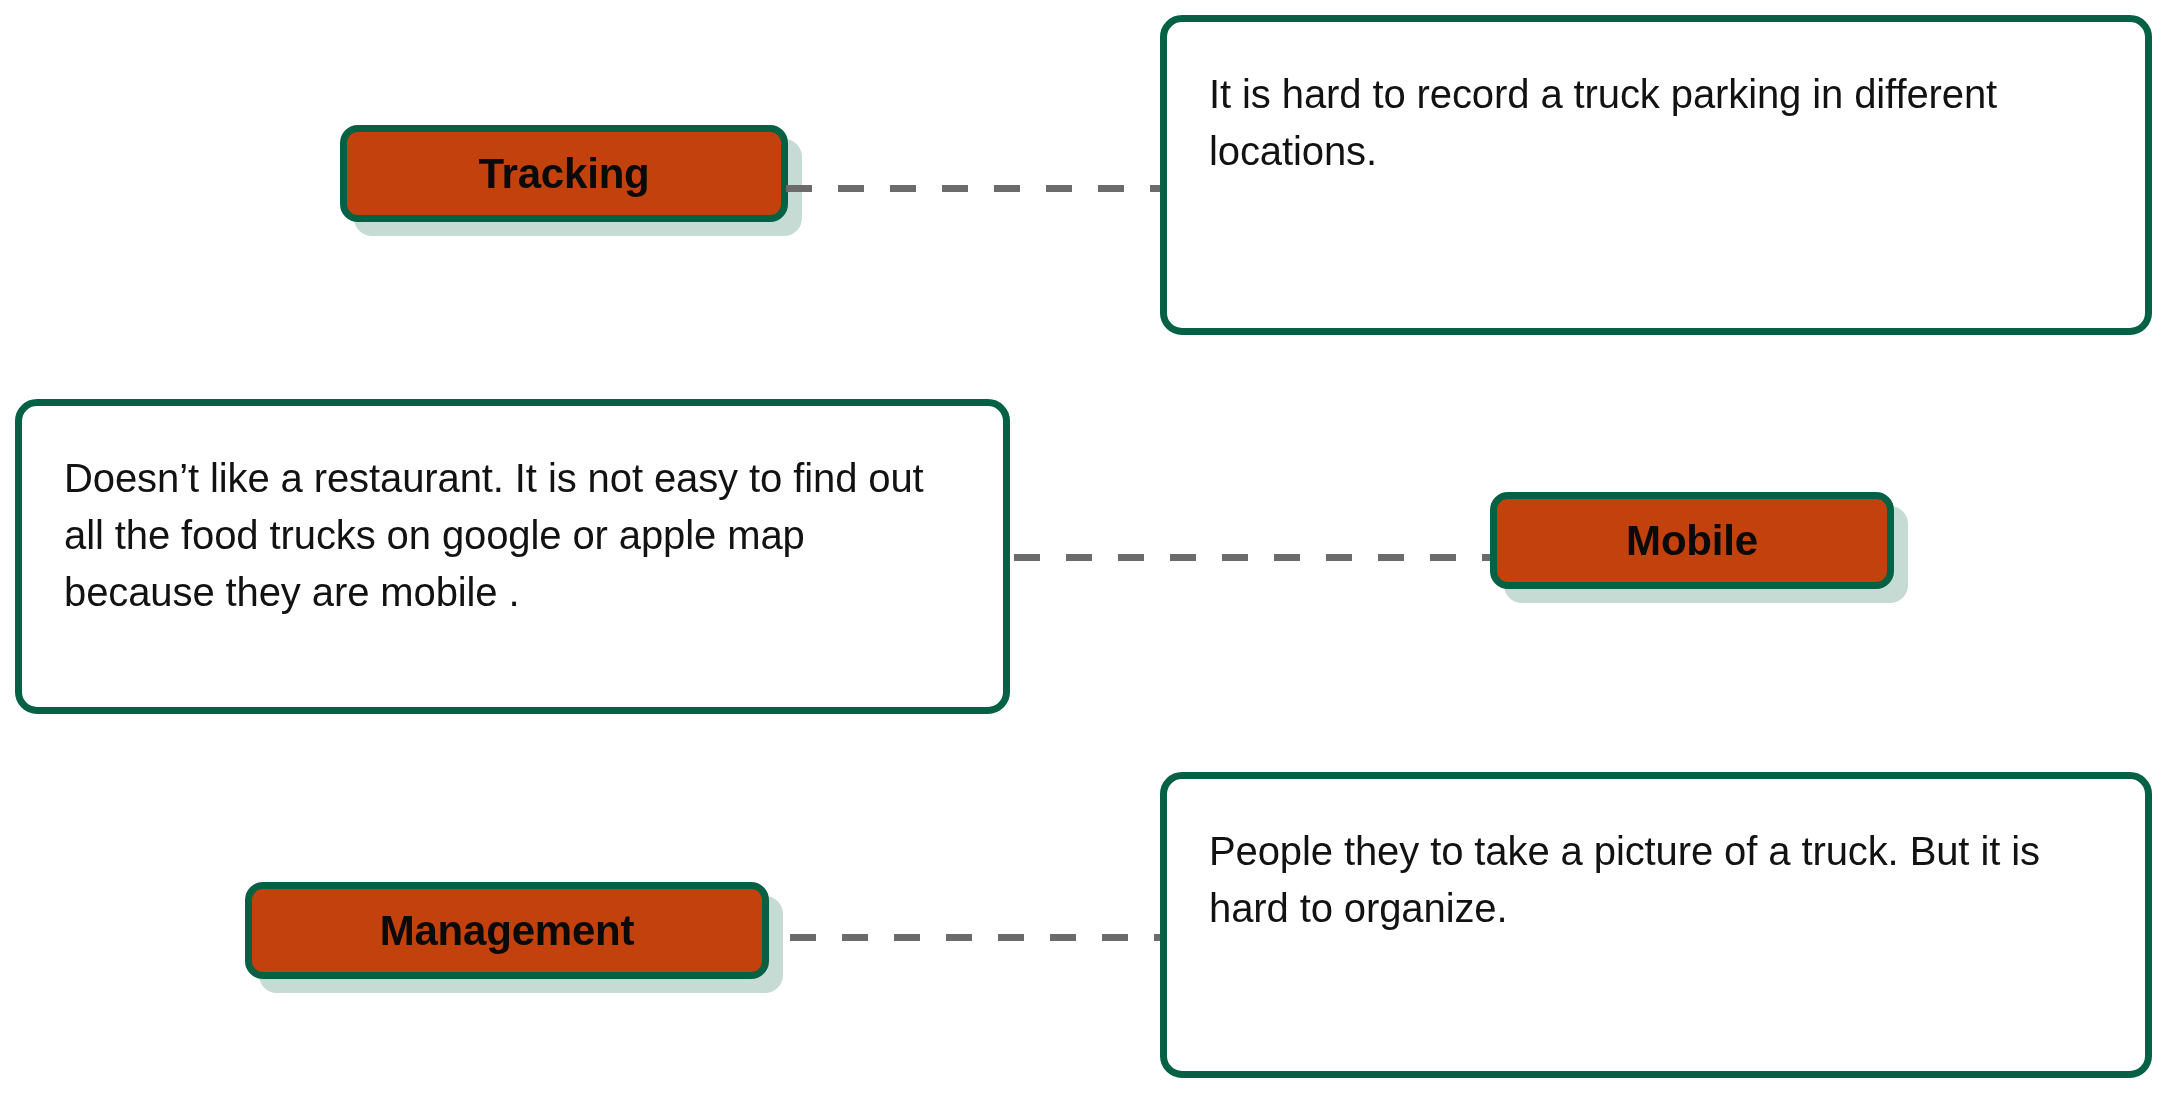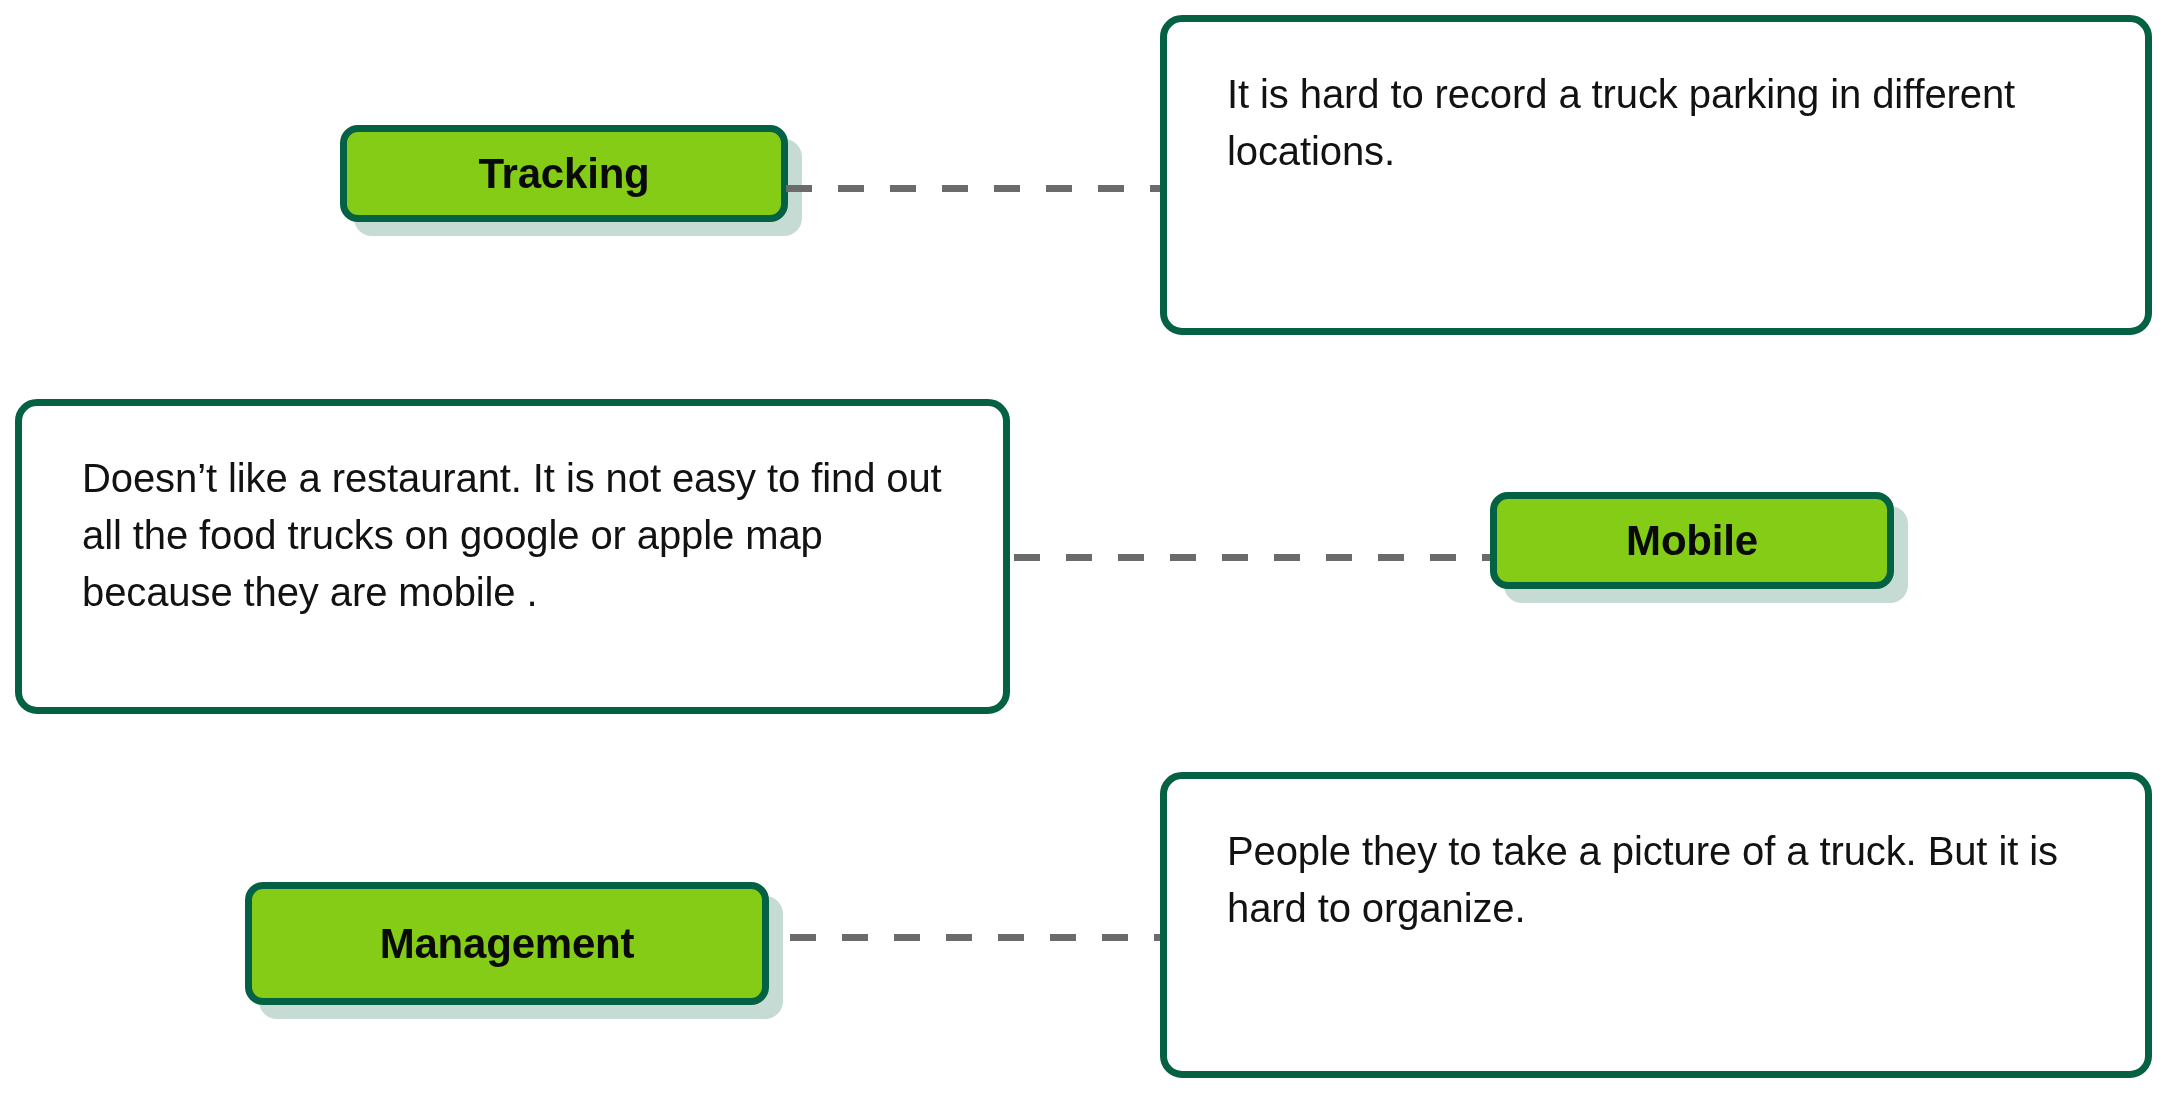--- a/index.html
+++ b/index.html
@@ -31,21 +31,21 @@
     bottom: -14px;
     background: #c6dbd4;
     border-radius: 18px;
   }
   .node-box {
     position: absolute;
     left: 0;
     top: 0;
     width: 100%;
     height: 100%;
-    background: #84cc16;
+    background: #c2410c;
     border: 7px solid #046144;
     border-radius: 18px;
     display: flex;
     align-items: center;
     justify-content: center;
   }
   .node-label {
     position: relative;
     z-index: 3;
     font-family: "Liberation Sans", sans-serif;
@@ -56,21 +56,21 @@
     line-height: 1;
     white-space: nowrap;
   }
 
   
   .card {
     position: absolute;
     background: #ffffff;
     border: 7px solid #046144;
     border-radius: 22px;
-    padding: 44px 46px 30px 60px;
+    padding: 44px 46px 30px 42px;
   }
   .card-text {
     font-family: "Liberation Sans", sans-serif;
     font-weight: 400;
     font-size: 40px;
     line-height: 1.42;
     color: #121212;
     letter-spacing: -0.1px;
   }
 
@@ -111,21 +111,21 @@
 
   <div class="connector" style="left:1014px; top:554px; width:480px;"></div>
 
   <div class="node" style="left:1490px; top:492px; width:404px; height:97px;padding-left:36px;">
     <div class="node-shadow"></div>
     <div class="node-box">
       <span class="node-label">Mobile</span>
     </div>
   </div>
 
-  <div class="node" style="left:245px; top:882px; width:524px; height:123px;">
+  <div class="node" style="left:245px; top:882px; width:524px; height:97px;">
     <div class="node-shadow"></div>
     <div class="node-box">
       <span class="node-label">Management</span>
     </div>
   </div>
 
   <div class="connector" style="left:790px; top:934px; width:370px;"></div>
 
   <div class="card" style="left:1160px; top:772px; width:992px; height:306px;">
     <div class="card-text">People they to take a picture of a truck. But it is hard to organize.</div>

